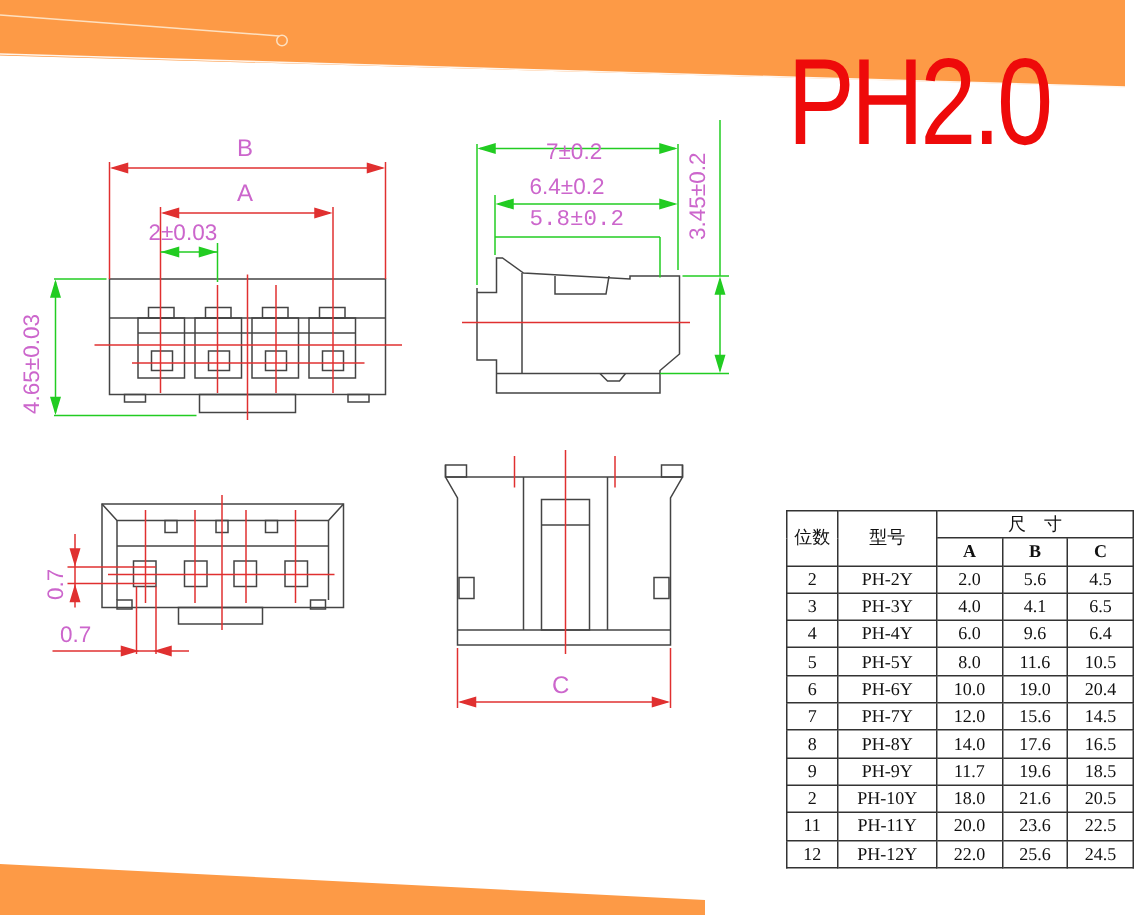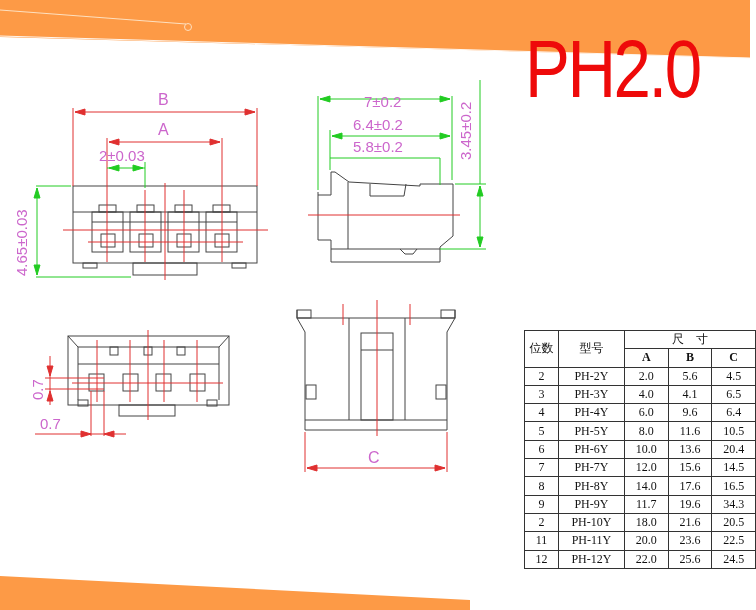--- a/index.html
+++ b/index.html
@@ -1,21 +1,21 @@
 <!DOCTYPE html>
 <html><head>
 <meta charset="utf-8">
 <style>
   html,body{margin:0;padding:0;}
   body{width:756px;height:610px;position:relative;overflow:hidden;background:#fff;font-family:"Liberation Sans",sans-serif;}
   .bg{position:absolute;left:0;top:0;}
   .title{position:absolute;left:525px;top:28px;font-family:"Liberation Sans",sans-serif;font-size:82px;color:#ee0a0a;letter-spacing:-3px;line-height:1;transform:scaleX(0.82);transform-origin:left top;}
   .lbl{position:absolute;font-family:"Liberation Sans",sans-serif;color:#cc66cc;font-size:15px;line-height:1;white-space:nowrap;}
   .vlbl{transform:rotate(-90deg);transform-origin:left top;}
-  table.spec{position:absolute;left:478px;top:330px;border-collapse:collapse;font-family:"Liberation Serif",serif;font-size:12px;color:#111;margin-left:46px;}
+  table.spec{position:absolute;left:478px;top:340px;border-collapse:collapse;font-family:"Liberation Serif",serif;font-size:12px;color:#111;margin-left:46px;}
   table.spec td, table.spec th{border:1.5px solid #333;text-align:center;padding:0;height:17.3px;font-weight:normal;}
   table.spec th.hd{font-weight:bold;}
   .c0{width:40px;}.c1{width:80px;}.c2{width:50px;}.c3{width:50px;}.c4{width:50px;}
 </style>
 </head>
 <body>
 
 <svg class="bg" width="756" height="610">
   <polygon points="0,0 750,0 750,58 0,37" fill="#fd9a46"></polygon>
   <polygon points="0,0 756,0 750,60 " fill="none"></polygon>
@@ -167,21 +167,21 @@
 
 <div class="title">PH2.0</div>
 
 <div class="lbl" style="left:158px;top:92px;font-size:16px;">B</div>
 <div class="lbl" style="left:158px;top:122px;font-size:16px;">A</div>
 <div class="lbl" style="left:99px;top:148px;">2±0.03</div>
 <div class="lbl vlbl" style="left:14px;top:276px;">4.65±0.03</div>
 
 <div class="lbl" style="left:364px;top:94px;">7±0.2</div>
 <div class="lbl" style="left:353px;top:117px;">6.4±0.2</div>
-<div class="lbl" style="left:353px;top:139px;">5.8±0.2</div>
+<div class="lbl" style="left:353px;top:139px;font-family:Liberation Mono, monospace;">5.8±0.2</div>
 <div class="lbl vlbl" style="left:458px;top:160px;">3.45±0.2</div>
 
 <div class="lbl vlbl" style="left:30px;top:400px;">0.7</div>
 <div class="lbl" style="left:40px;top:416px;">0.7</div>
 
 <div class="lbl" style="left:368px;top:450px;font-size:16px;">C</div>
 
 <table class="spec">
   <tbody>
       <tr>
@@ -219,21 +219,21 @@
         <td>5</td>
         <td>PH-5Y</td>
         <td>8.0</td>
         <td>11.6</td>
         <td>10.5</td>
       </tr>
   <tr>
         <td>6</td>
         <td>PH-6Y</td>
         <td>10.0</td>
-        <td>13.6</td>
+        <td>19.0</td>
         <td>20.4</td>
       </tr>
   <tr>
         <td>7</td>
         <td>PH-7Y</td>
         <td>12.0</td>
         <td>15.6</td>
         <td>14.5</td>
       </tr>
   <tr>
@@ -241,21 +241,21 @@
         <td>PH-8Y</td>
         <td>14.0</td>
         <td>17.6</td>
         <td>16.5</td>
       </tr>
   <tr>
         <td>9</td>
         <td>PH-9Y</td>
         <td>11.7</td>
         <td>19.6</td>
-        <td>34.3</td>
+        <td>18.5</td>
       </tr>
   <tr>
         <td>2</td>
         <td>PH-10Y</td>
         <td>18.0</td>
         <td>21.6</td>
         <td>20.5</td>
       </tr>
   <tr>
         <td>11</td>

